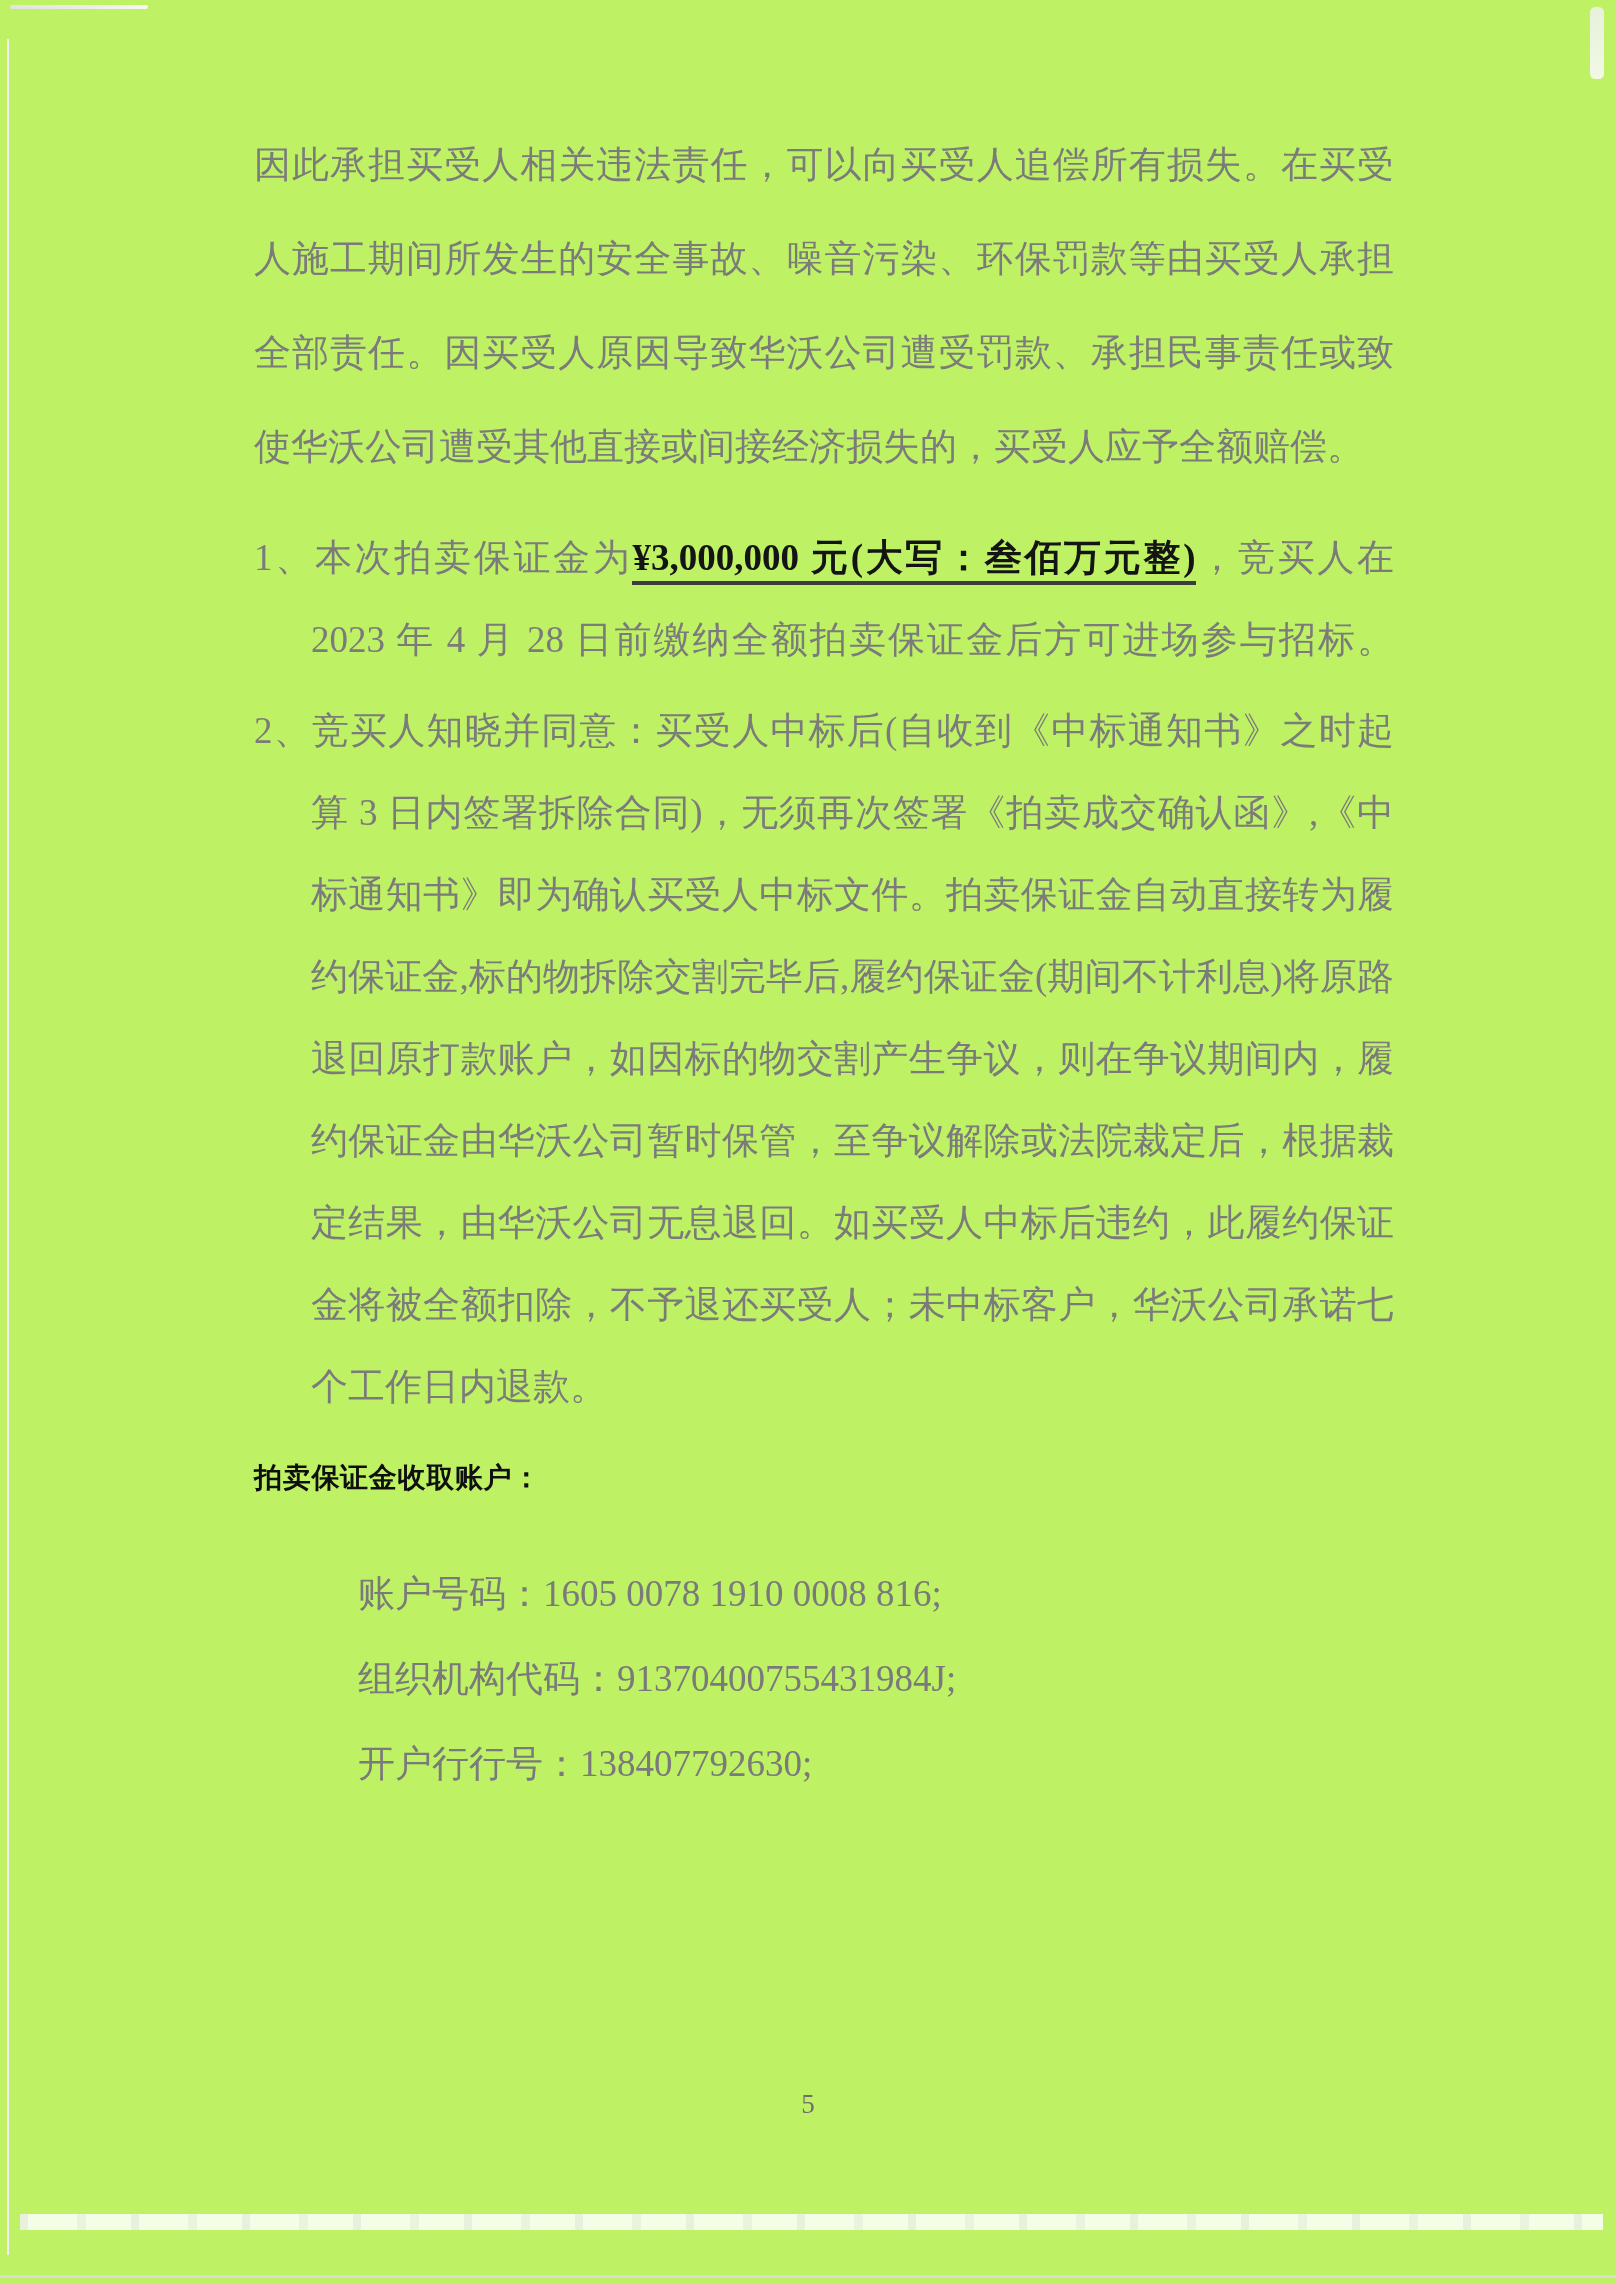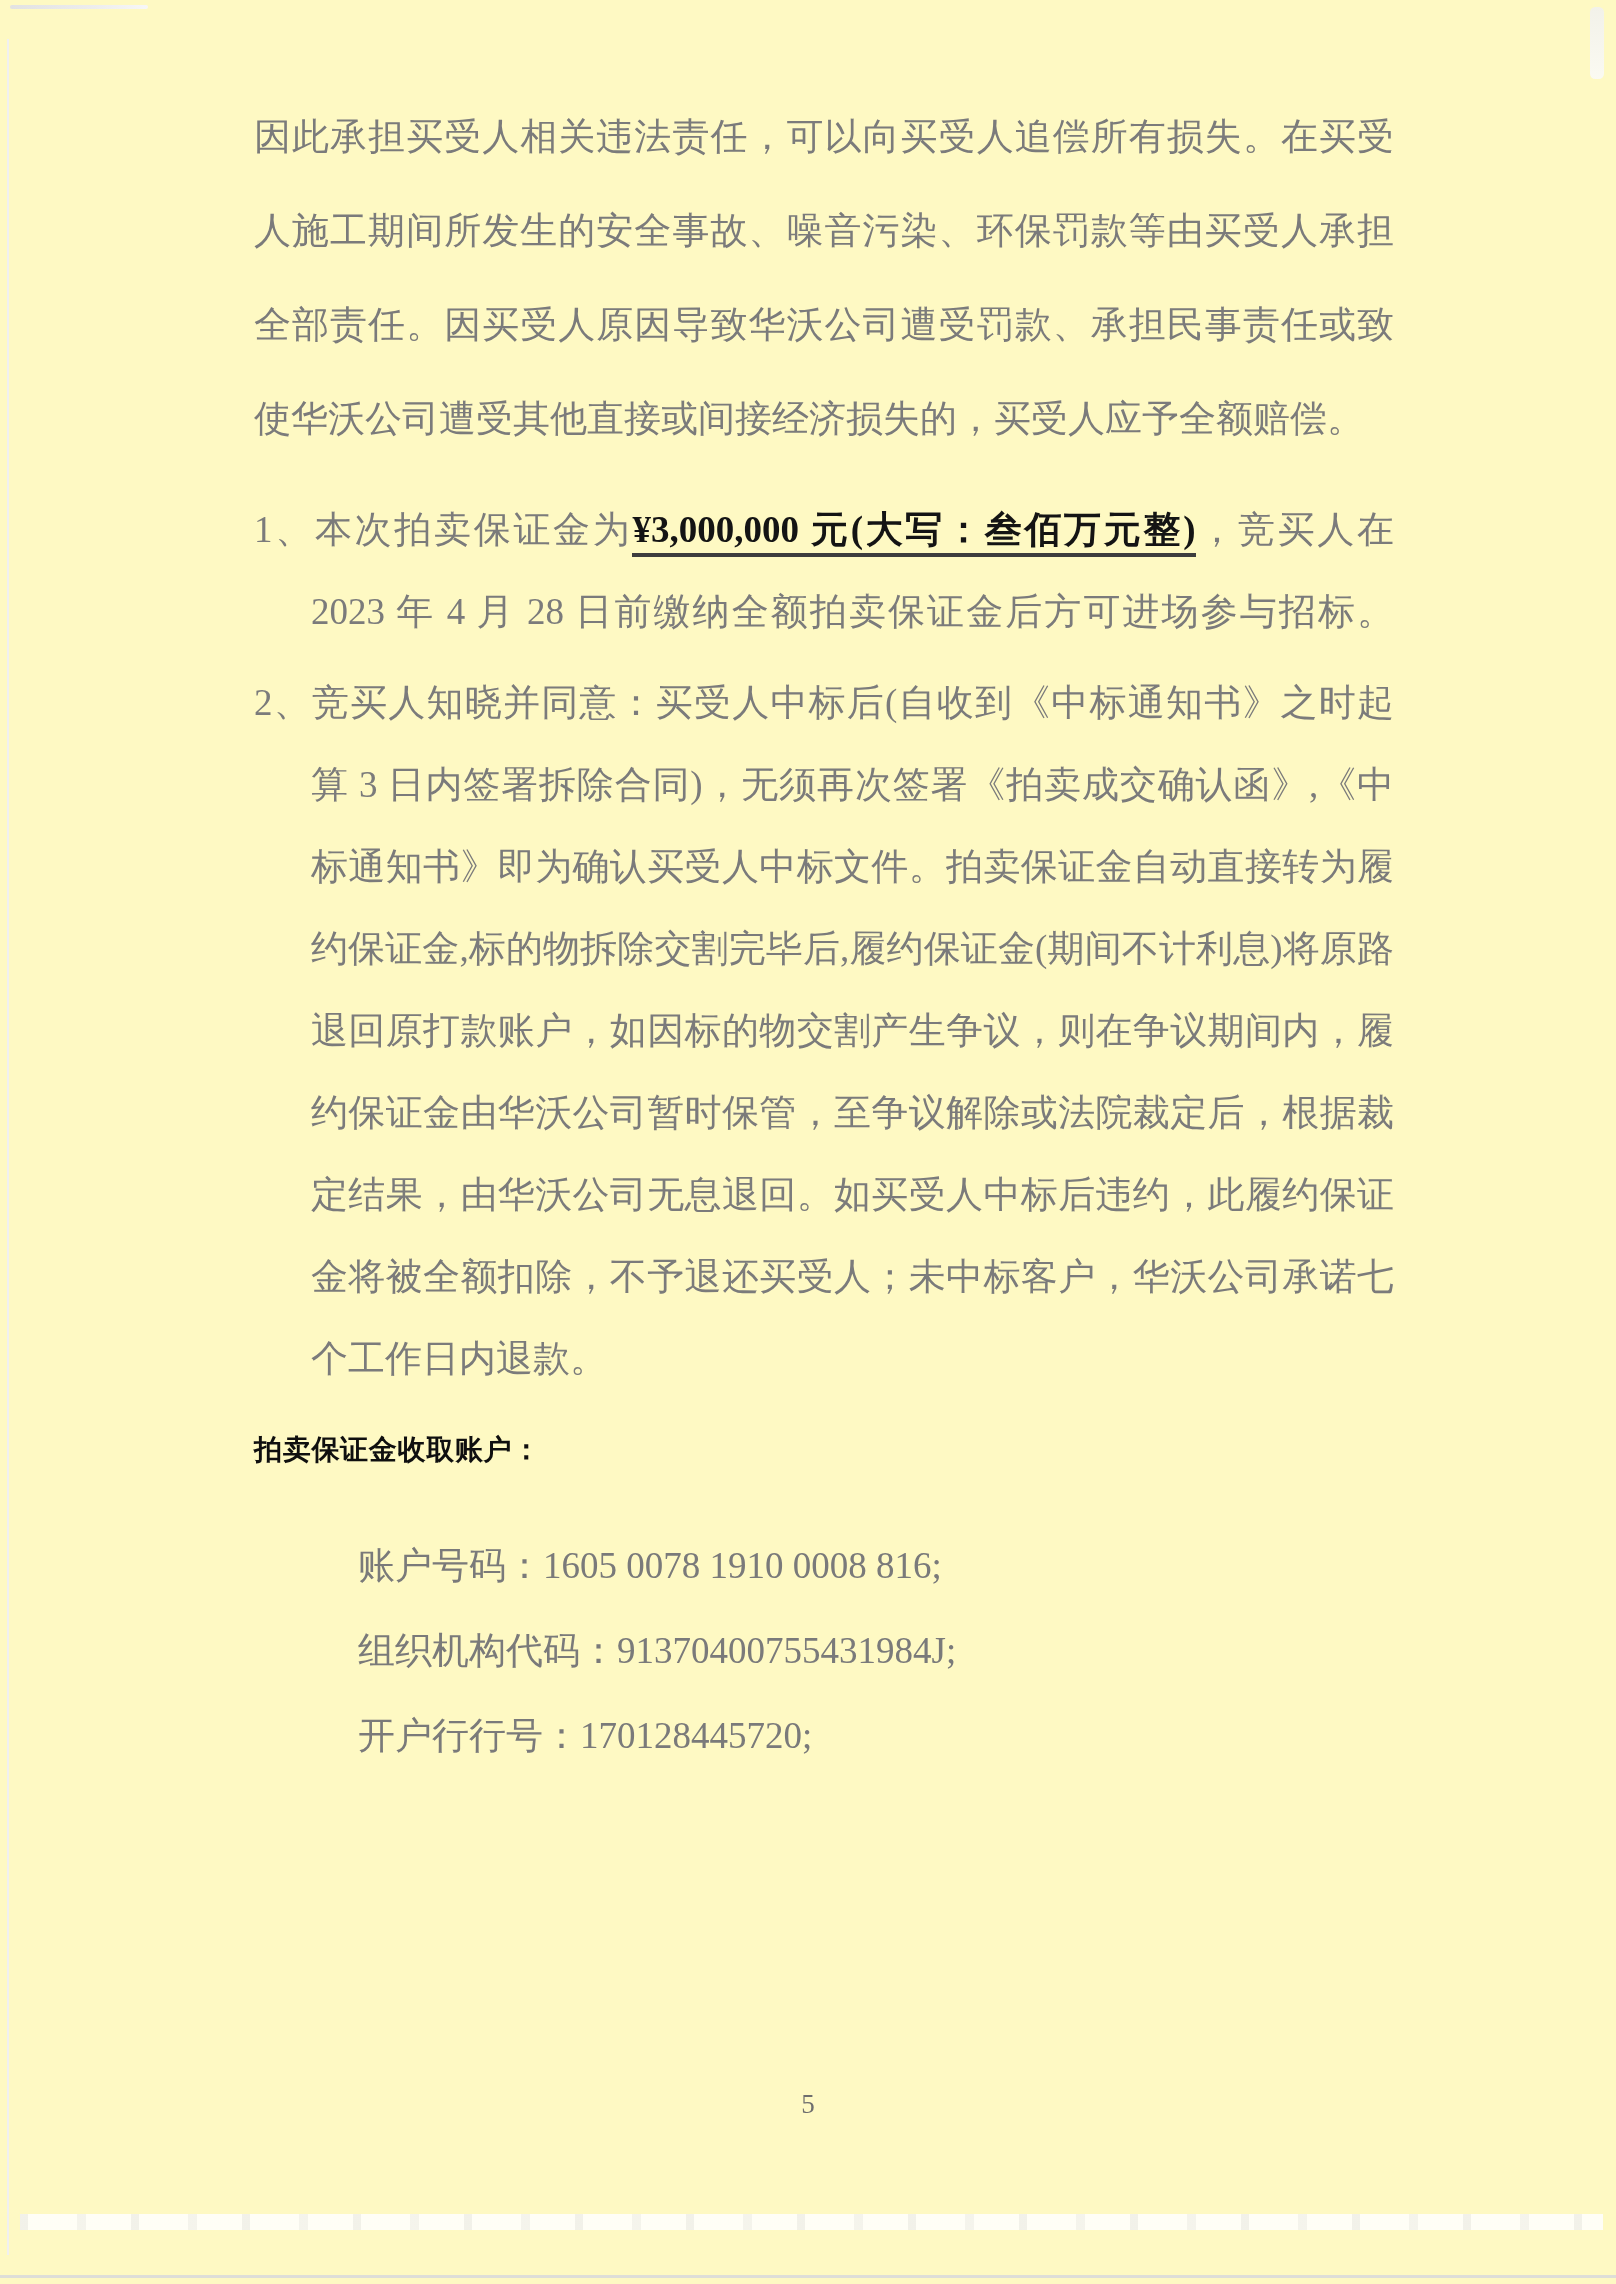--- a/index.html
+++ b/index.html
@@ -1,22 +1,22 @@
 <!DOCTYPE html>
 <html style="font-size:10.4px"><head>
 <meta charset="utf-8">
 <style>
   html,body { margin:0; padding:0; background:#ffffff; }
   .page {
     position: relative;
     width: 1616px;
     height: 2284px;
-    background: #fef9c3;
+    background: #bef264;
     box-sizing: border-box;
-    padding: 90px 222px 0 254px;
+    padding: 118px 222px 0 254px;
     font-family: "Liberation Serif", "DejaVu Serif", serif;
     font-size: 37px;
     color: #7b7b7b;
     overflow: hidden;
   }
 
   
   .body-par {
     margin: 0;
     line-height: 94px;
@@ -128,21 +128,21 @@
 
   <p class="list-item item-1"><span>1、</span><span>本次拍卖保证金为</span><span class="hl">¥3,000,000 元(大写：叁佰万元整)</span><span>，竞买人在 2023 年 4 月 28 日前缴纳全额拍卖保证金后方可进场参与招标。</span></p>
 
   <p class="list-item item-2"><span>2、</span><span>竞买人知晓并同意：买受人中标后(自收到《中标通知书》之时起算 3 日内签署拆除合同)，无须再次签署《拍卖成交确认函》,《中标通知书》即为确认买受人中标文件。拍卖保证金自动直接转为履约保证金,标的物拆除交割完毕后,履约保证金(期间不计利息)将原路退回原打款账户，如因标的物交割产生争议，则在争议期间内，履约保证金由华沃公司暂时保管，至争议解除或法院裁定后，根据裁定结果，由华沃公司无息退回。如买受人中标后违约，此履约保证金将被全额扣除，不予退还买受人；未中标客户，华沃公司承诺七个工作日内退款。</span></p>
 
   <h3 class="account-heading">拍卖保证金收取账户：</h3>
 
   <div class="account-list">
     <div class="account-line">账户号码：1605 0078 1910 0008 816;</div>
     <div class="account-line">组织机构代码：91370400755431984J;</div>
-    <div class="account-line">开户行行号：170128445720;</div>
+    <div class="account-line">开户行行号：138407792630;</div>
   </div>
 
   <div class="page-number">5</div>
 
   <div class="bleed-row"></div>
   <div class="edge-bottom"></div>
 
 </div>
 
 

